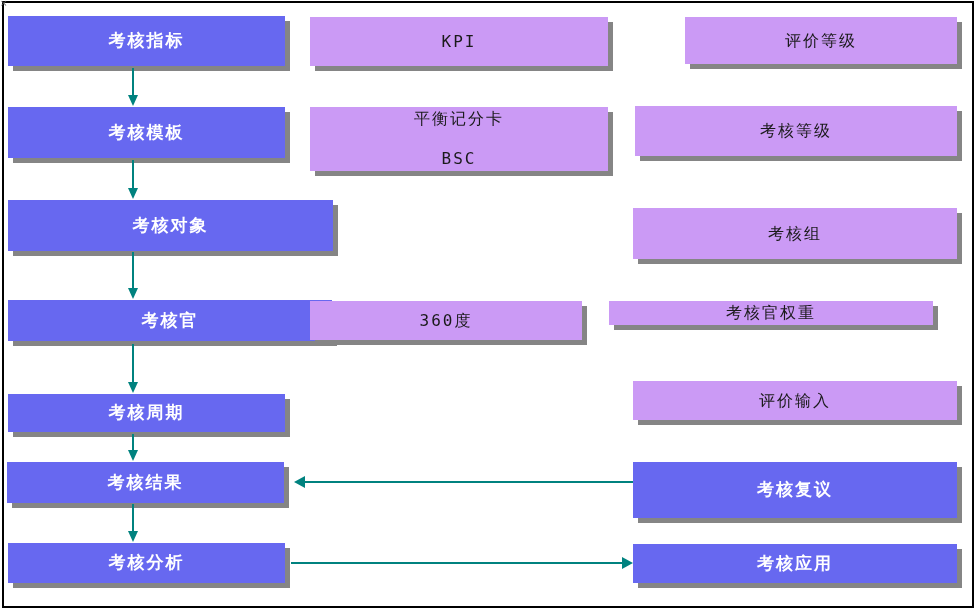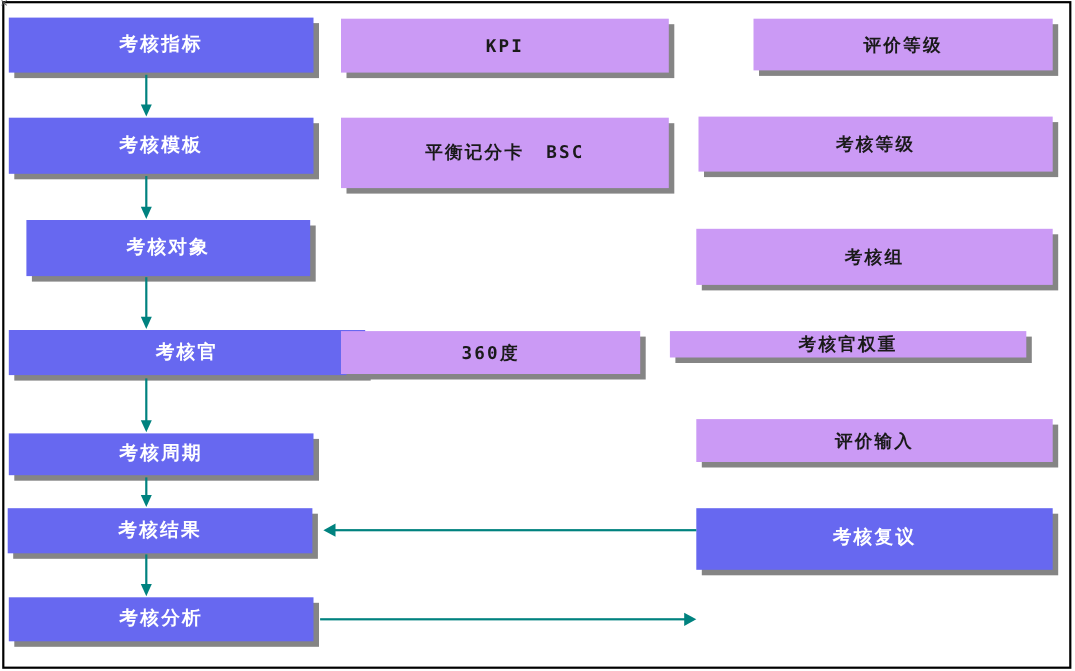--- a/index.html
+++ b/index.html
@@ -40,25 +40,25 @@
   }
   .node.blue {
     background: var(--primary-box);
     color: #ffffff;
     font-weight: bold;
     font-size: 17px;
   }
   .node.purple {
     background: var(--secondary-box);
     color: #1a1a1a;
-    font-weight: bold;
+    font-weight: normal;
     font-size: 16px;
     font-family: "DejaVu Sans Mono", "DejaVu Sans", monospace, sans-serif;
   }
-  .node.multi { flex-direction: row; gap: 20px; }
+  .node.multi { flex-direction: column; gap: 20px; }
   .node.multi span { display: block; }
 
   
   .varrow { position: absolute; width: 10px; }
   .varrow i { display: block; }
   .varrow .vline {
     position: absolute; left: 4px; top: 0; bottom: 10px;
     width: 2px; background: var(--arrow);
   }
   .varrow .vhead {
@@ -93,40 +93,41 @@
 </head>
 <body>
 
 <div class="canvas">
 
   <div class="frame"></div>
   <div class="corner-mark">×</div>
 
   <div class="node blue" style="left:8px;top:16px;width:277px;height:50px">考核指标</div>
   <div class="node blue" style="left:8px;top:107px;width:277px;height:51px">考核模板</div>
-  <div class="node blue" style="left:24px;top:200px;width:258px;height:51px">考核对象</div>
+  <div class="node blue" style="left:8px;top:200px;width:325px;height:51px">考核对象</div>
   <div class="node blue" style="left:8px;top:300px;width:324px;height:41px">考核官</div>
   <div class="node blue" style="left:8px;top:394px;width:277px;height:38px">考核周期</div>
   <div class="node blue" style="left:7px;top:462px;width:277px;height:41px">考核结果</div>
   <div class="node blue" style="left:8px;top:543px;width:277px;height:40px">考核分析</div>
 
   <div class="node purple" style="left:310px;top:17px;width:298px;height:49px">KPI</div>
   <div class="node purple multi" style="left:310px;top:107px;width:298px;height:64px">
     <span>平衡记分卡</span>
     <span>BSC</span>
   </div>
   <div class="node purple" style="left:310px;top:301px;width:272px;height:39px">360度</div>
 
   <div class="node purple" style="left:685px;top:17px;width:272px;height:47px">评价等级</div>
   <div class="node purple" style="left:635px;top:106px;width:322px;height:50px">考核等级</div>
   <div class="node purple" style="left:633px;top:208px;width:324px;height:51px">考核组</div>
   <div class="node purple" style="left:609px;top:301px;width:324px;height:24px">考核官权重</div>
   <div class="node purple" style="left:633px;top:381px;width:324px;height:39px">评价输入</div>
 
   <div class="node blue" style="left:633px;top:462px;width:324px;height:56px">考核复议</div>
+  <div class="node blue" style="left:633px;top:544px;width:324px;height:39px">考核应用</div>
 
   <div class="varrow" style="left:128px;top:68px;height:38px">
       <i class="vline"></i>
       <i class="vhead"></i>
     </div>
   <div class="varrow" style="left:128px;top:160px;height:39px">
       <i class="vline"></i>
       <i class="vhead"></i>
     </div>
   <div class="varrow" style="left:128px;top:252px;height:47px">

